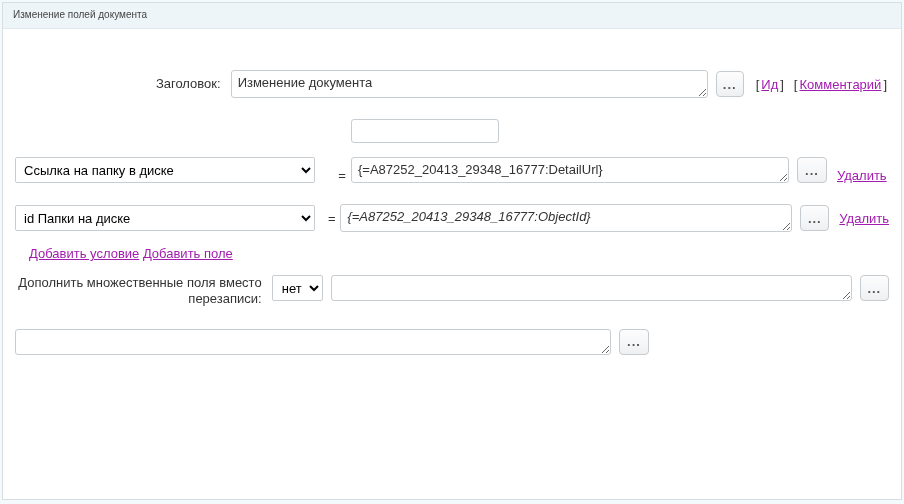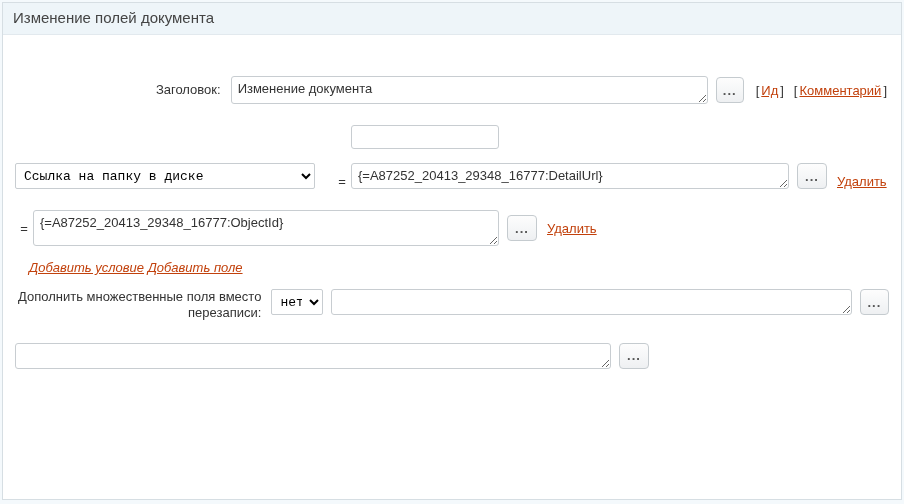--- a/index.html
+++ b/index.html
@@ -16,21 +16,21 @@
   .panel {
     border: 1px solid #d6dee3;
     background: #ffffff;
     margin: 2px;
     height: 498px;
   }
   .panel-head {
     background: #eef5f9;
     border-bottom: 1px solid #e2e9ee;
     padding: 6px 10px 8px 10px;
-    font-size: 15px;
+    font-size: 10px;
     color: #444;
   }
   .panel-body {
     padding: 20px 12px 12px 12px;
   }
   .row {
     display: flex;
     align-items: center;
     margin-bottom: 18px;
     margin-top: 21px;
@@ -47,72 +47,70 @@
     text-align: center;
     color: #333;
   }
   .sel {
     height: 26px;
     border: 1px solid #c8cdd1;
     border-radius: 2px;
     background: #fff;
     font-size: 13px;
     padding: 2px 4px;
-    font-family: Liberation Mono, monospace;
   }
   .sel-wide { width: 300px; }
-  .sel-small { width: 52px; }
+  .sel-small { width: 52px; text-align: right; }
   .txt, .ta {
     border: 1px solid #c8cdd1;
     border-radius: 3px;
     font-size: 13px;
     padding: 4px 6px;
     background: #fff;
     font-family: inherit;
     color: #333;
   }
   .txt-sm { width: 148px; height: 24px; }
   .ta {
     resize: both;
     overflow: hidden;
     line-height: 1.2;
   }
   .ta-main  { width: 514px; height: 28px; }
   .ta-f1    { width: 438px; height: 26px; }
-  .ta-f2    { width: 466px; height: 36px; }
+  .ta-f2    { width: 466px; height: 28px; font-style: italic; }
   .ta-wide  { width: 532px; height: 26px; }
   .ta-wide2 { width: 596px; height: 26px; }
   .btn-dots {
     width: 30px;
     height: 26px;
     border: 1px solid #c5cbcf;
     border-radius: 4px;
     background: linear-gradient(#fdfdfd,#eef0f2);
     color: #555;
     font-weight: bold;
     font-size: 13px;
     letter-spacing: 1px;
     cursor: pointer;
     margin-left: 8px;
     padding: 0;
     line-height: 1;
   }
   .lnk {
-    color: #c2410c;
+    color: #a21caf;
     text-decoration: underline;
     cursor: pointer;
   }
   .brk { color: #333; margin: 0 2px; }
   .gap6 { margin-left: 6px; }
   .gap10 { margin-left: 10px; }
   .col-stack { display: flex; flex-direction: column; gap: 14px; }
   .add-row {
     padding: 0 0 10px 14px;
     margin-top: -4px;
-    font-style: italic;
   }
 </style>
 </head>
 <body>
 
 <div class="panel">
   <div class="panel-head">Изменение полей документа</div>
 
   <div class="panel-body">
 
@@ -137,20 +135,25 @@
       <div class="eq">=</div>
       <div class="col-stack">
         <input class="txt txt-sm" value="" style="">
         <textarea class="ta ta-f1" style="">{=A87252_20413_29348_16777:DetailUrl}</textarea>
       </div>
       <button class="btn-dots">...</button>
       <span class="lnk gap10">Удалить</span>
     </div>
 
     <div class="row">
+      <div style="width:318px; display:flex; align-items:center;">
+        <select class="sel sel-wide">
+          <option>id Папки на диске</option>
+        </select>
+      </div>
       <div class="eq">=</div>
       <textarea class="ta ta-f2" style="">{=A87252_20413_29348_16777:ObjectId}</textarea>
       <button class="btn-dots">...</button>
       <span class="lnk gap10">Удалить</span>
     </div>
 
     <div class="add-row">
       <span class="lnk">Добавить условие</span>
       <span> </span>
       <span class="lnk">Добавить поле</span>

